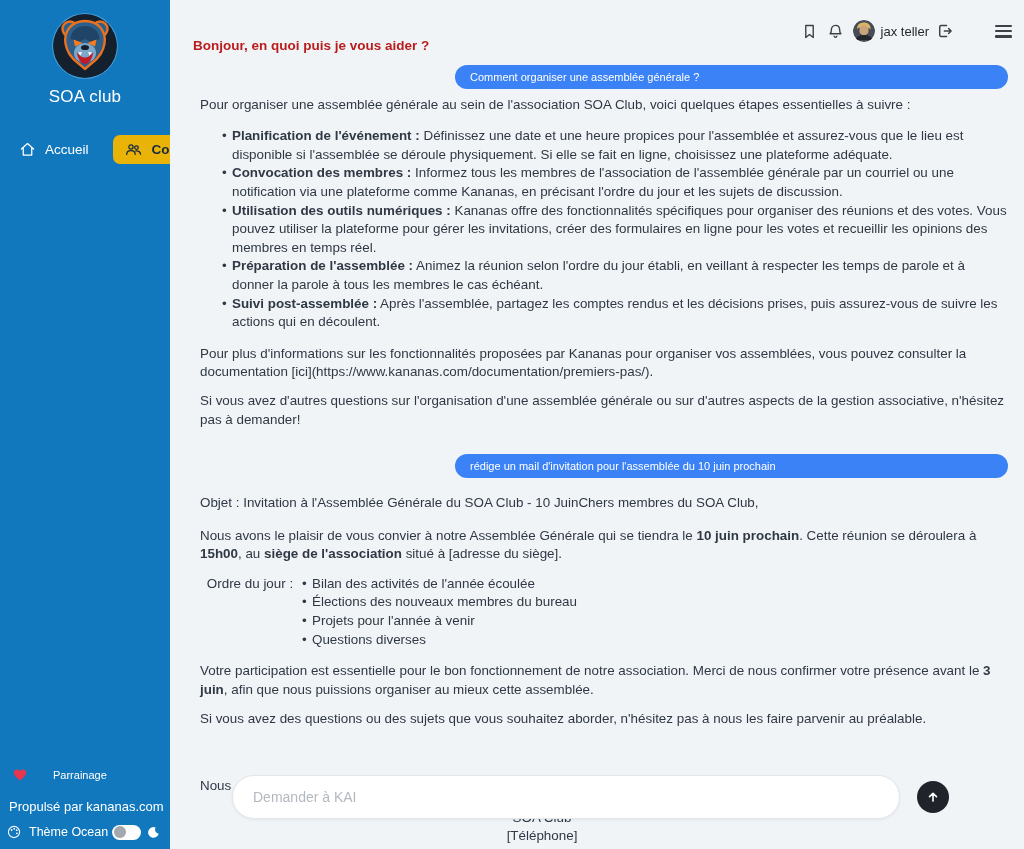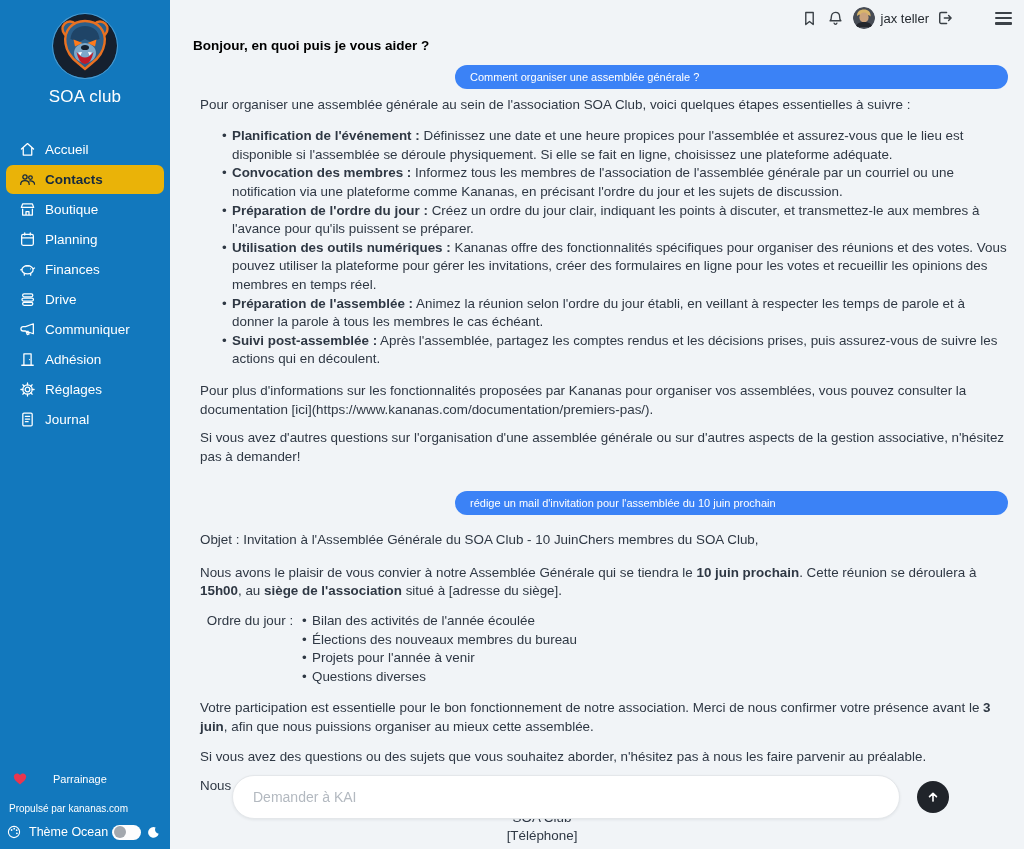--- a/index.html
+++ b/index.html
@@ -11,51 +11,51 @@
     background:#f1f4f7;
   }
   
   .sidebar {
     width:170px; flex:0 0 170px; background:#1278bd; color:#fff;
     display:flex; flex-direction:column; position:relative;
   }
   .logo-wrap { display:flex; justify-content:center; margin-top:14px; }
   .logo-circle { width:64px; height:64px; border-radius:50%; overflow:hidden; box-shadow:0 0 0 1px rgba(255,255,255,.25); }
   .club-name { text-align:center; font-size:17px; font-weight:400; margin:9px 0 28px; letter-spacing:.2px; }
-  .nav { display:flex; flex-direction:column; gap:1px; }
+  .nav { display:flex; gap:12px; }
   .nav-item {
     display:flex; align-items:center; height:29px; margin:0 6px; padding:0 0 0 12px;
     border-radius:7px; font-size:13.5px; font-weight:500; cursor:pointer; color:#fff;
   }
   .nav-item .nicon { width:18px; height:18px; margin-right:9px; display:flex; align-items:center; justify-content:center; }
   .nav-item.active { background:#eab308; color:#15293f; font-weight:700; }
   .sidebar-footer { position:absolute; left:0; right:0; bottom:0; padding:0 0 6px 0; }
   .parrainage { display:flex; align-items:center; padding-left:12px; height:28px; font-size:11px; margin-bottom:10px; cursor:pointer;gap:17px; }
   .parrainage .picon { width:16px; height:16px; margin-right:8px; }
-  .powered { font-size:10px; padding-left:9px; margin-bottom:7px; }
+  .powered { font-size:13px; padding-left:9px; margin-bottom:7px; }
   .theme-row { display:flex; align-items:center; padding:0 10px 0 6px; height:22px; font-size:12.5px; }
   .theme-row .ticon { width:16px; height:16px; margin-right:7px; }
   .theme-label { flex:0 0 auto; }
   .toggle { margin-left:auto; width:29px; height:15px; background:#fdfdfd; border-radius:8px; position:relative; cursor:pointer; }
   .toggle .knob { position:absolute; left:1.5px; top:1.5px; width:12px; height:12px; border-radius:50%; background:#a3a8ae; }
   .moon { width:13px; height:13px; margin-left:6px; }
   
   .main { flex:1; position:relative; background:#f1f4f7; }
-  .topbar { position:absolute; top:3px; right:12px; height:30px; display:flex; align-items:center; color:#3a4046; }
+  .topbar { position:absolute; top:16px; right:12px; height:30px; display:flex; align-items:center; color:#3a4046; }
   .topbar .tb-icon { width:18px; height:18px; display:flex; align-items:center; justify-content:center; cursor:pointer; }
   .bookmark-i { margin-right:8px; }
   .bell-i { margin-right:8px; }
   .avatar { width:22px; height:22px; border-radius:50%; overflow:hidden; margin-right:6px; flex:0 0 22px; }
   .username { font-size:13px; color:#24292f; margin-right:6px; }
   .logout-i { margin-right:42px; }
   .burger { width:17px; height:13px; display:flex; flex-direction:column; justify-content:space-between; cursor:pointer; }
   .burger span { display:block; height:2.2px; background:#3c4248; border-radius:1px; }
   
   .chat { position:absolute; left:30px; top:37px; width:808px; font-size:13.4px; line-height:18.6px; color:#2f3844; }
-  .greeting { font-weight:700; color:#000000; margin:0 0 9px -7px; font-size:13.5px; }
+  .greeting { font-weight:700; color:#b91c1c; margin:0 0 9px -7px; font-size:13.5px; }
   .msg-user { display:flex; justify-content:flex-end; }
   .bubble {
     width:553px; background:#3b82f6; color:#fff; border-radius:16px;
     padding:3px 15px; font-size:11px; line-height:18px;
   }
   .mb-b1 { margin-bottom:7px; }
   .mt-b2 { margin-top:25px; margin-bottom:16px; }
   p { margin:0; }
   .intro { margin-bottom:13px; }
   ul.steps { list-style:none; margin:0 0 13px; padding:0 0 0 22px; }
@@ -280,21 +280,20 @@
 
     <div class="msg-user mb-b1">
       <div class="bubble">Comment organiser une assemblée générale ?</div>
     </div>
 
     <div>
       <p class="intro">Pour organiser une assemblée générale au sein de l'association SOA Club, voici quelques étapes essentielles à suivre :</p>
       <ul class="steps">
         <li><span class="bt">Planification de l'événement :</span> <span>Définissez une date et une heure propices pour l'assemblée et assurez-vous que le lieu est disponible si l'assemblée se déroule physiquement. Si elle se fait en ligne, choisissez une plateforme adéquate.</span></li>
         <li><span class="bt">Convocation des membres :</span> <span>Informez tous les membres de l'association de l'assemblée générale par un courriel ou une notification via une plateforme comme Kananas, en précisant l'ordre du jour et les sujets de discussion.</span></li>
-        <li><span class="bt">Préparation de l'ordre du jour :</span> <span>Créez un ordre du jour clair, indiquant les points à discuter, et transmettez-le aux membres à l'avance pour qu'ils puissent se préparer.</span></li>
         <li><span class="bt">Utilisation des outils numériques :</span> <span>Kananas offre des fonctionnalités spécifiques pour organiser des réunions et des votes. Vous pouvez utiliser la plateforme pour gérer les invitations, créer des formulaires en ligne pour les votes et recueillir les opinions des membres en temps réel.</span></li>
         <li><span class="bt">Préparation de l'assemblée :</span> <span>Animez la réunion selon l'ordre du jour établi, en veillant à respecter les temps de parole et à donner la parole à tous les membres le cas échéant.</span></li>
         <li><span class="bt">Suivi post-assemblée :</span> <span>Après l'assemblée, partagez les comptes rendus et les décisions prises, puis assurez-vous de suivre les actions qui en découlent.</span></li>
       </ul>
       <p class="outro1">Pour plus d'informations sur les fonctionnalités proposées par Kananas pour organiser vos assemblées, vous pouvez consulter la documentation [ici](https://www.kananas.com/documentation/premiers-pas/).</p>
       <p class="outro2">Si vous avez d'autres questions sur l'organisation d'une assemblée générale ou sur d'autres aspects de la gestion associative, n'hésitez pas à demander!</p>
     </div>
 
     <div class="msg-user mt-b2">
       <div class="bubble">rédige un mail d'invitation pour l'assemblée du 10 juin prochain</div>

